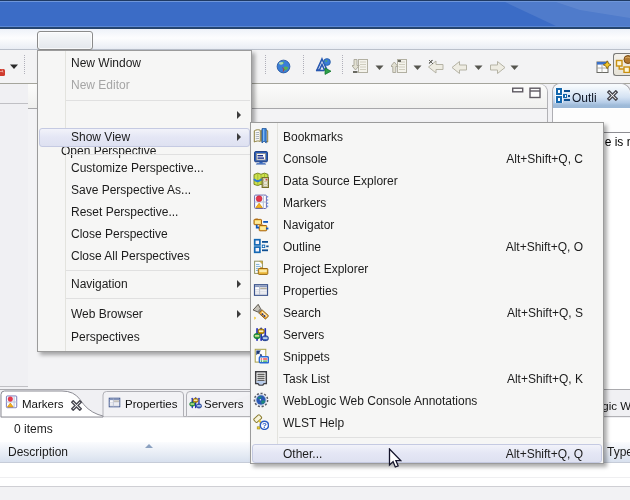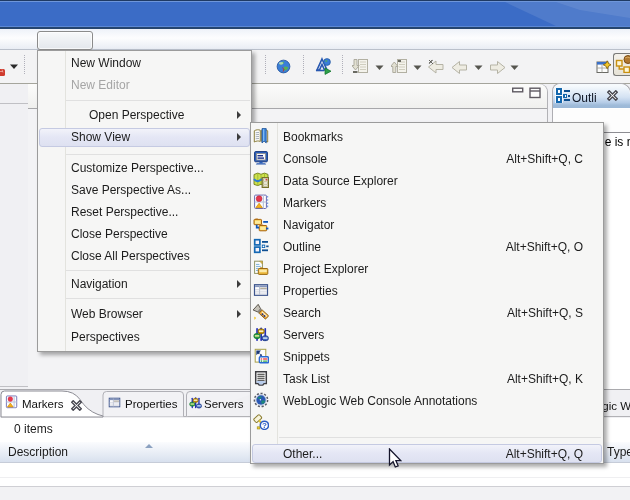--- a/index.html
+++ b/index.html
@@ -266,21 +266,21 @@
 <div class="menu" id="dropdown" style="left:37px;top:50px;width:213px;height:300px;">
   <div class="gutterline" style="left:27px;"></div>
   <div class="mrow" style="top:1px;">
       <span class="mtext" style="left:33px;">New Window</span>
     </div>
   <div class="mrow" style="top:23px;">
       <span class="mtext" style="left:33px;color:#a5a5a5;">New Editor</span>
     </div>
   <div class="msep" style="left:28px;top:49px;width:184px;"></div>
   <div class="mrow" style="top:53px;">
-      <span class="mtext" style="left:51px;">Open Perspective</span>
+      <span class="mtext" style="left:23px;margin-top:36px;">Open Perspective</span>
       <div class="marrow" style="left:199px;top:7px;"></div>
     </div>
   <div class="hl" style="left:1px;top:77px;width:209px;height:17px;"></div>
   <div class="mrow" style="top:76px;">
       <span class="mtext" style="left:33px;top:3px;">Show View</span>
       <div class="marrow" style="left:199px;top:6px;"></div>
     </div>
   <div class="msep" style="left:28px;top:103px;width:184px;"></div>
   <div class="mrow" style="top:106px;">
       <span class="mtext" style="left:33px;">Customize Perspective...</span>
@@ -362,20 +362,24 @@
       <span class="mtext" style="left:32px;">Snippets</span>
     </div>
   <div class="mrow" style="top:245px;">
       <span class="ic" id="ic-task"></span>
       <span class="mtext" style="left:32px;">Task List</span>
       <span class="maccel">Alt+Shift+Q, K</span>
     </div>
   <div class="mrow" style="top:267px;">
       <span class="ic" id="ic-wls"></span>
       <span class="mtext" style="left:32px;">WebLogic Web Console Annotations</span>
+    </div>
+  <div class="mrow" style="top:289px;">
+      <span class="ic" id="ic-wlst"></span>
+      <span class="mtext" style="left:32px;">WLST Help</span>
     </div>
   <div class="msep" style="left:28px;top:314px;width:322px;"></div>
   <div class="hl" style="left:1px;top:321px;width:348px;height:17px;"></div>
   <div class="mrow" style="top:320px;">
       <span class="mtext" style="left:32px;top:4px;">Other...</span>
       <span class="maccel" style="top:4px;">Alt+Shift+Q, Q</span>
     </div>
 </div>
 
 <svg class="abs" style="left:253px;top:128px;" width="16" height="16" viewBox="0 0 16 16">

